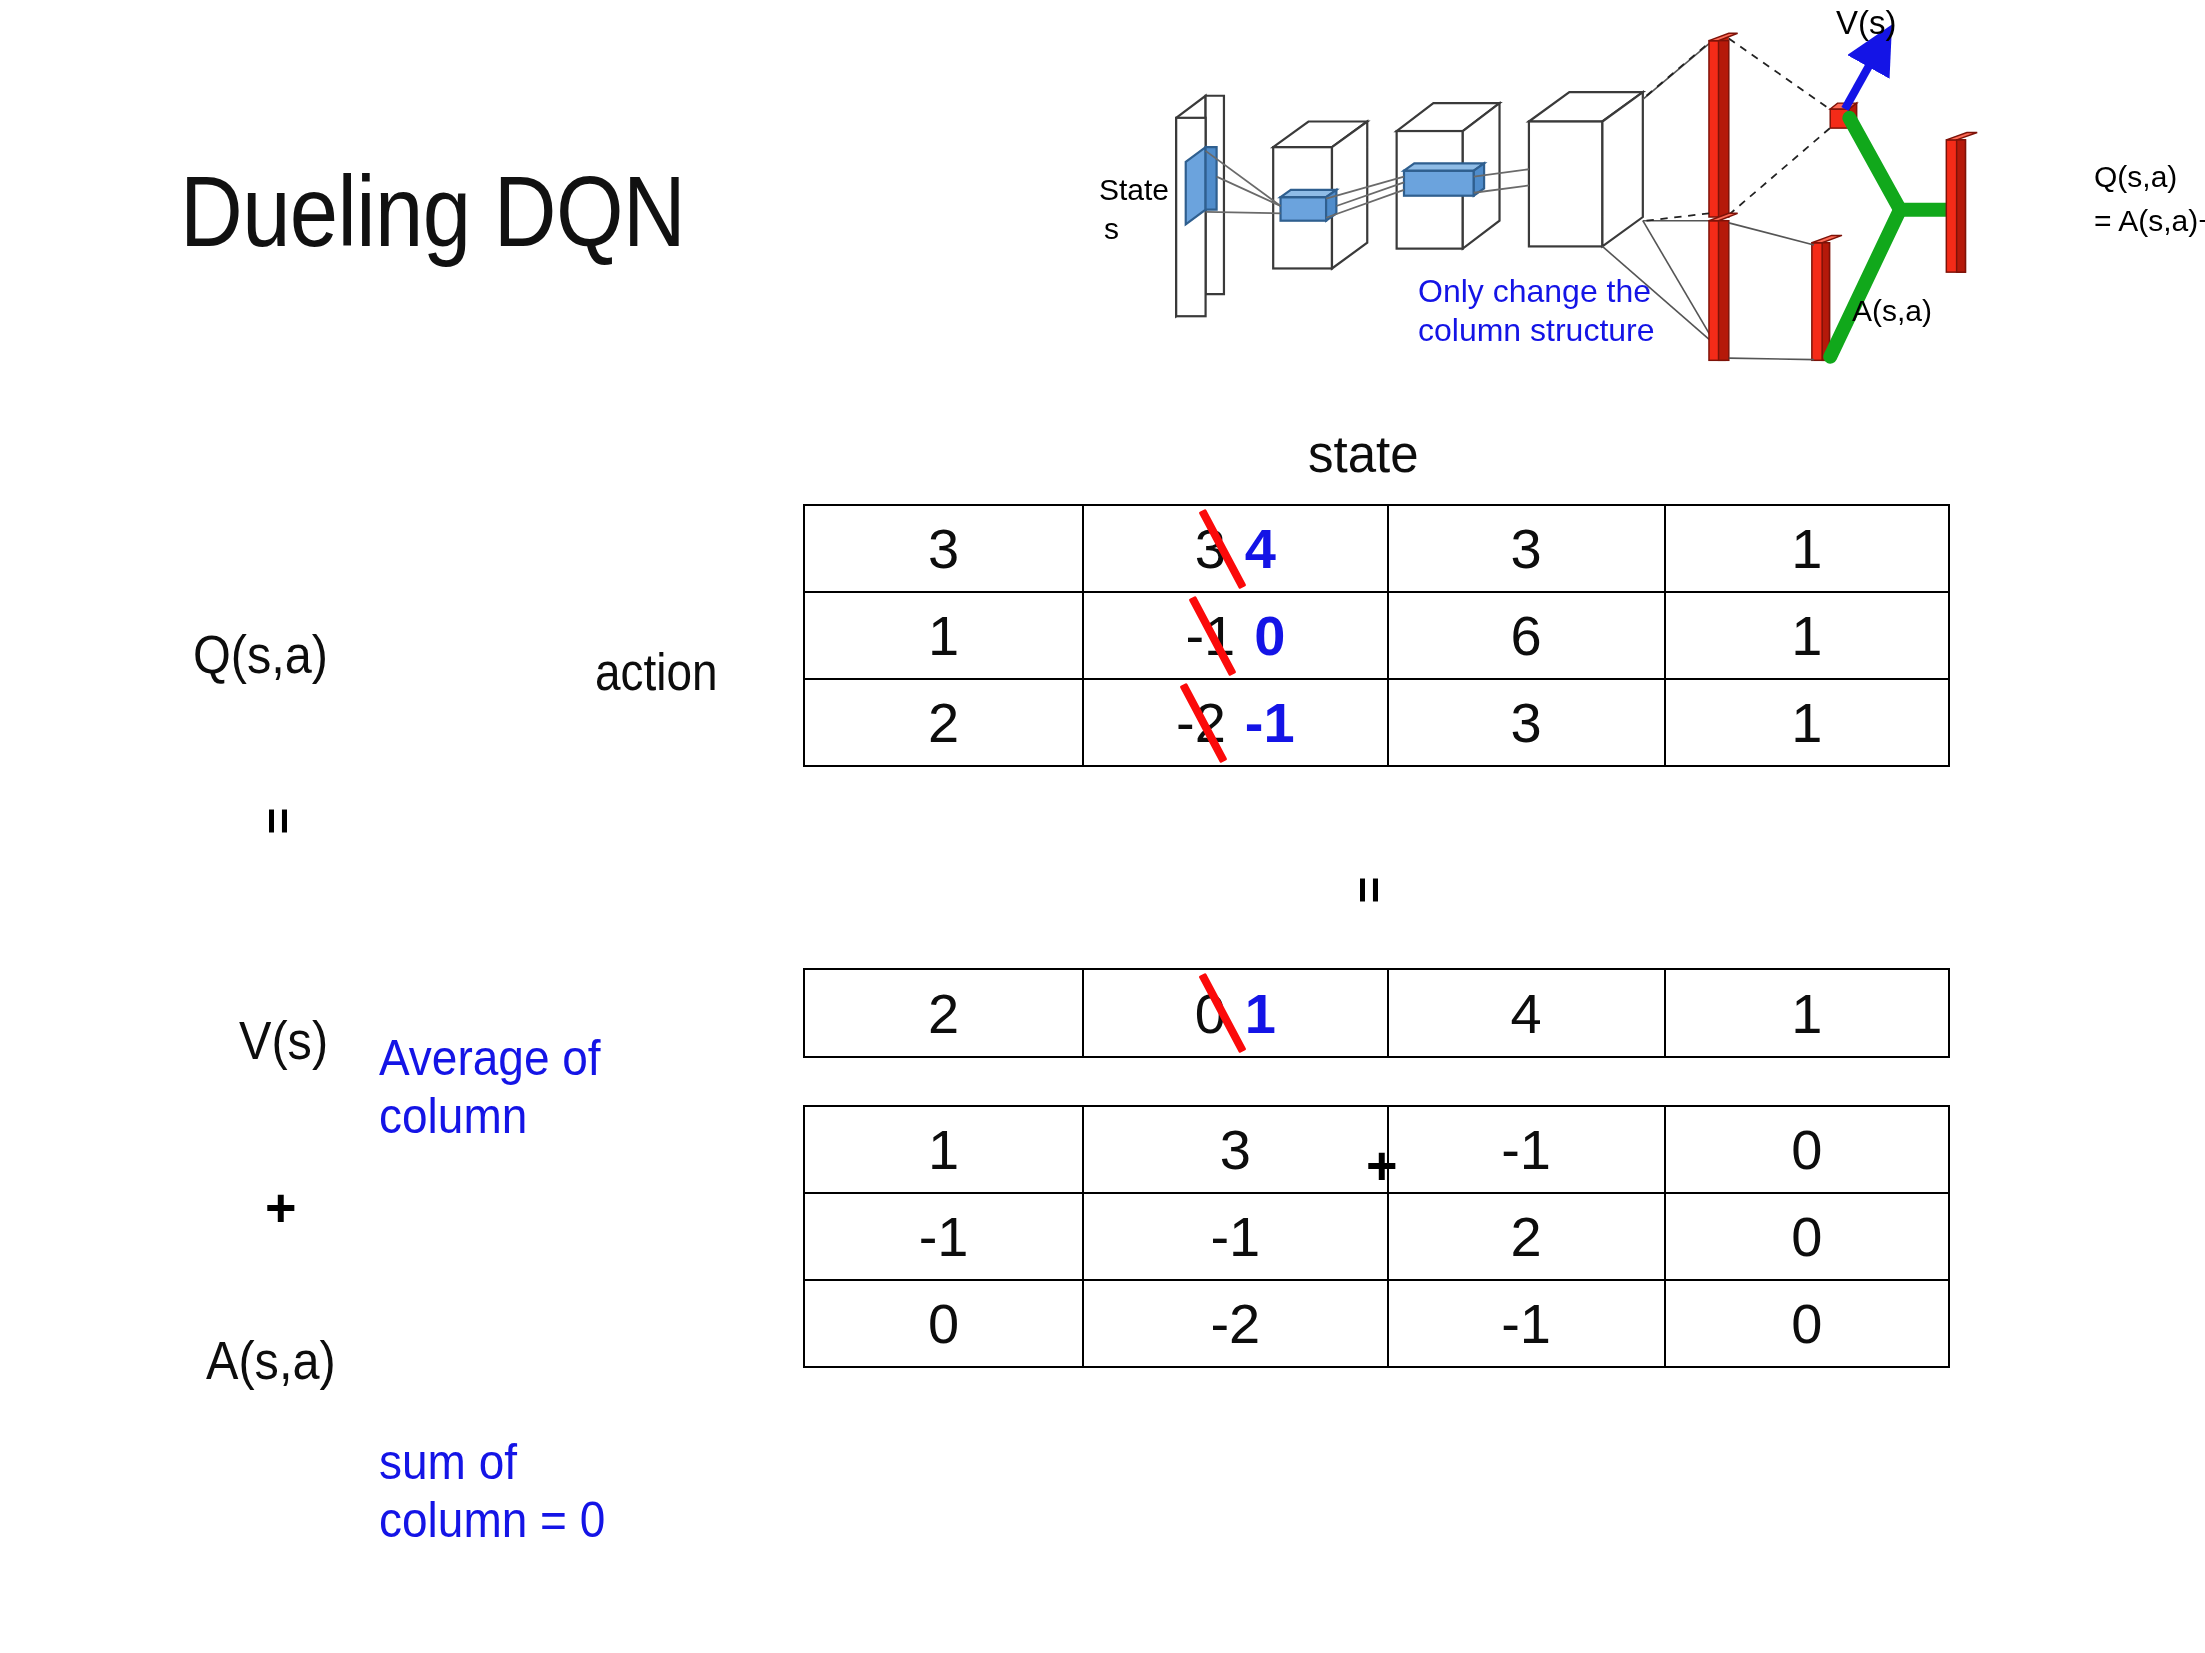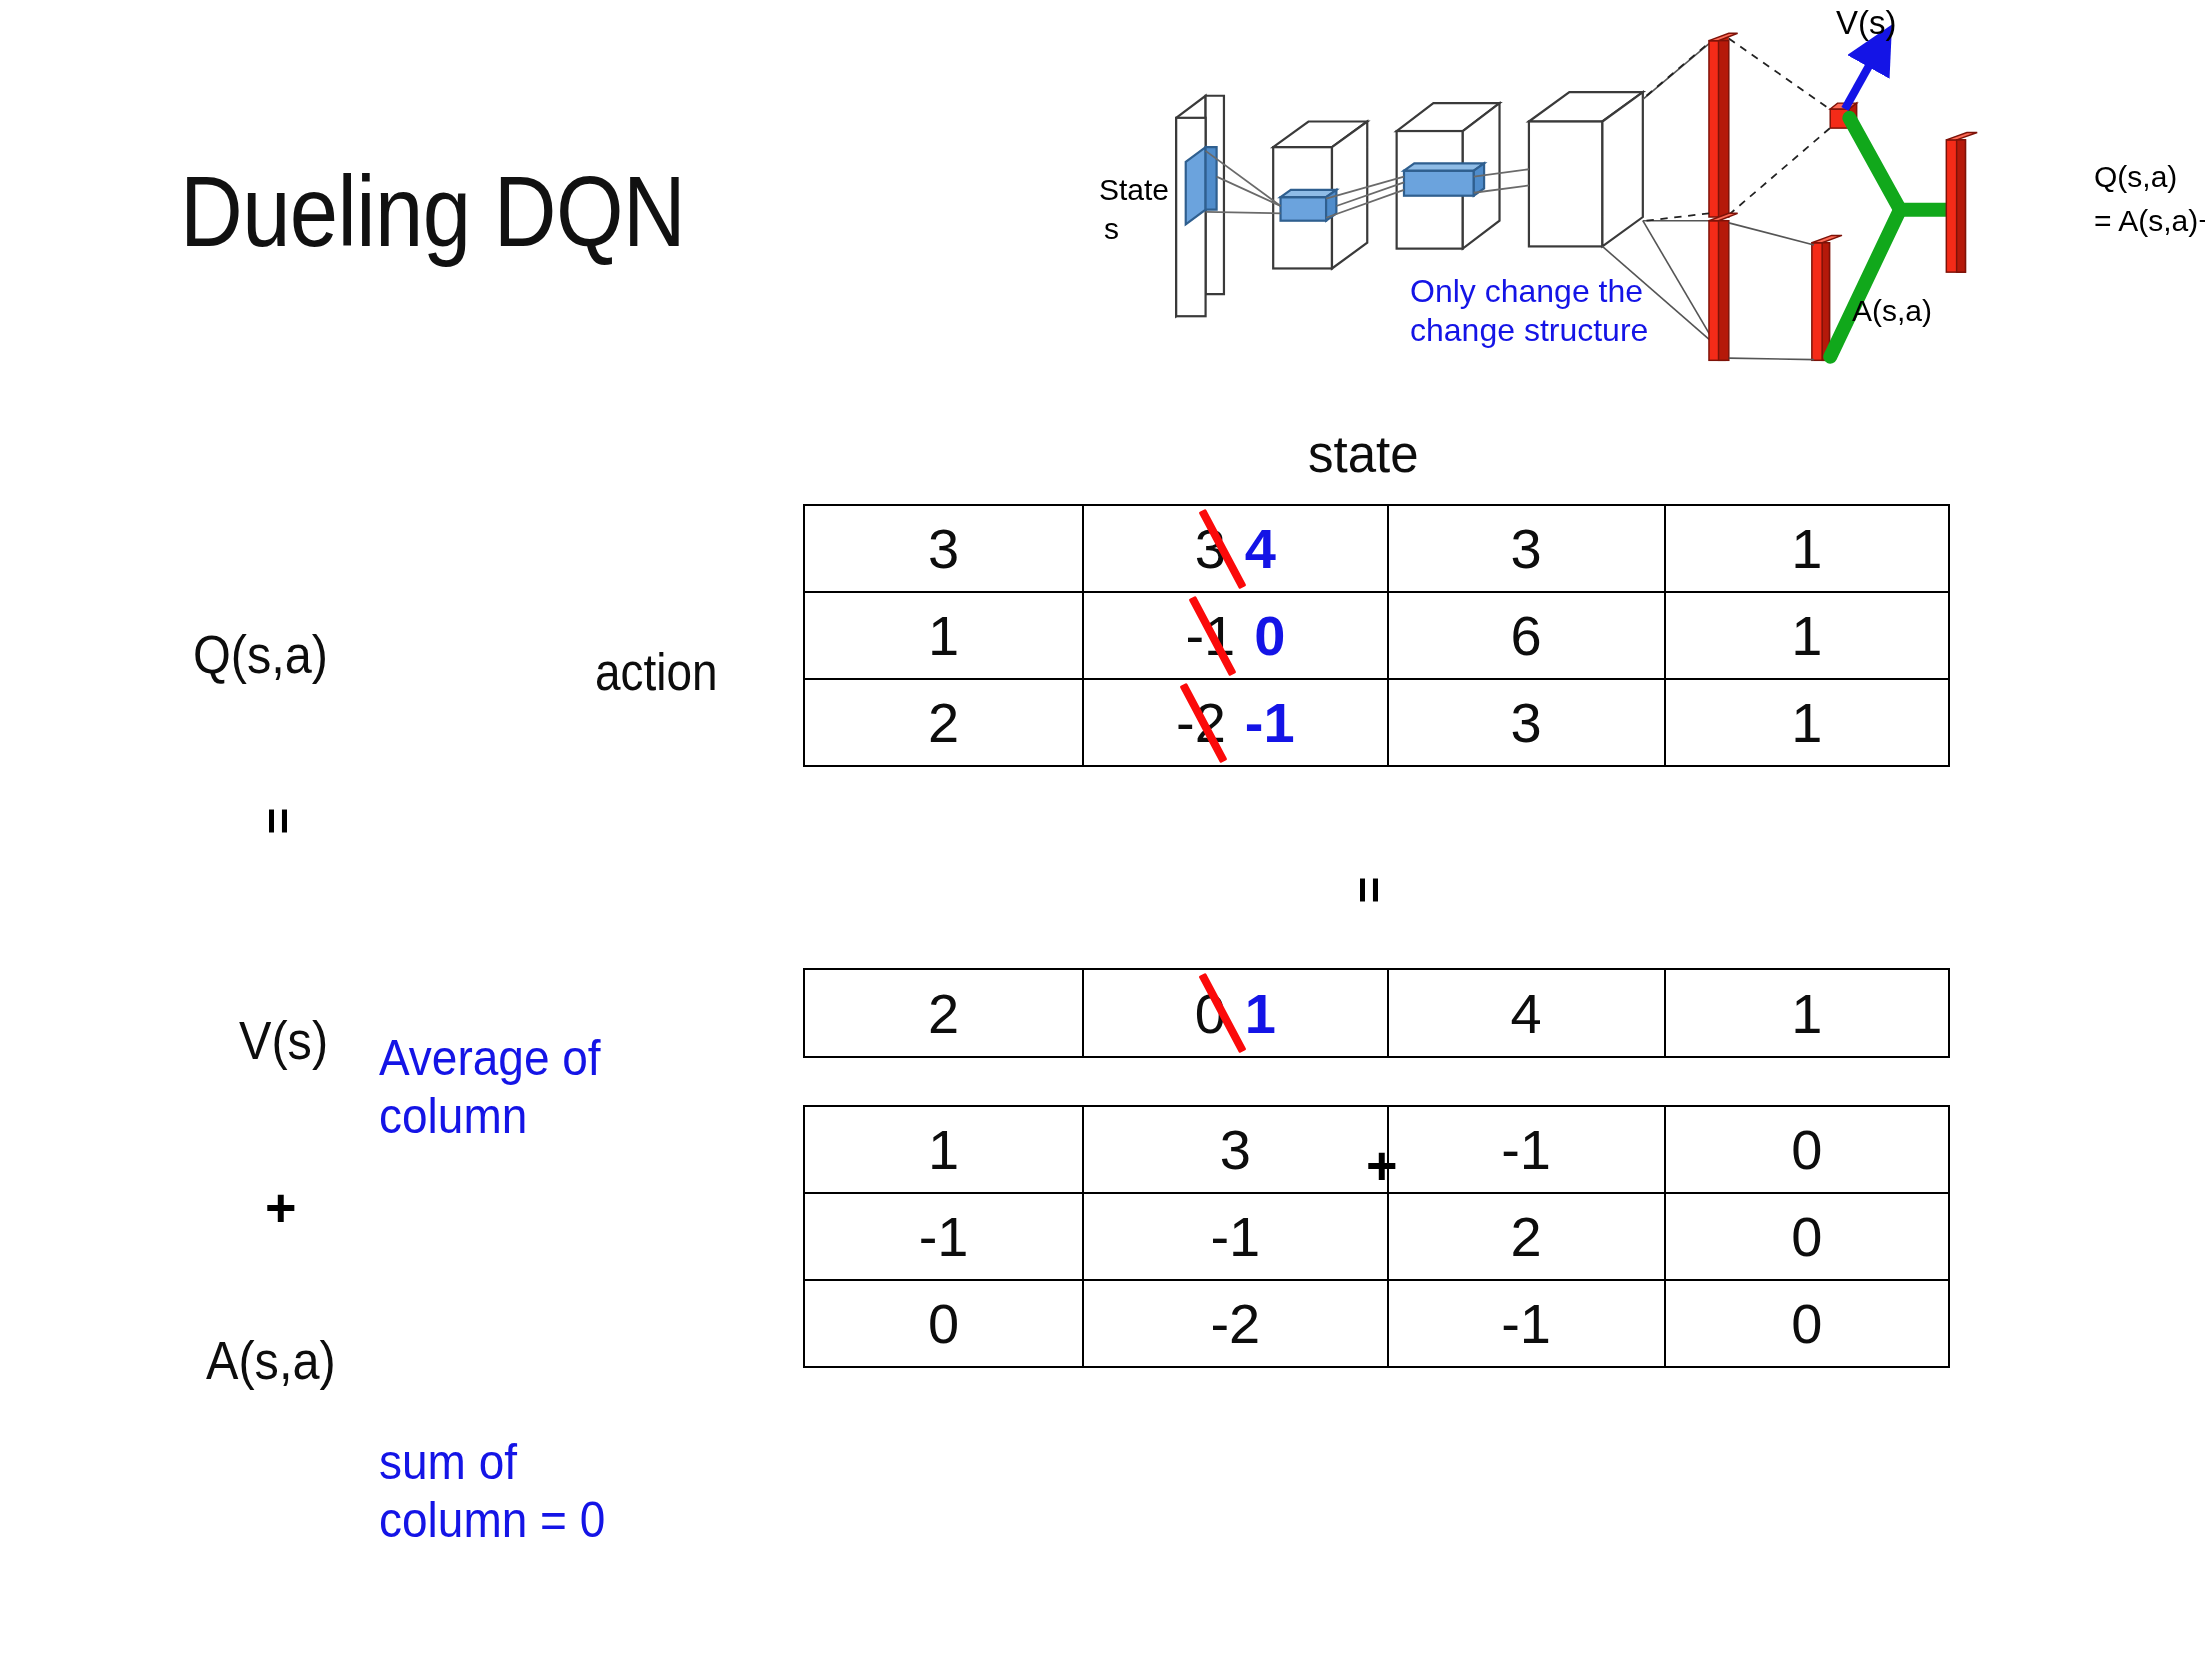--- a/index.html
+++ b/index.html
@@ -46,21 +46,21 @@
     white-space: nowrap;
   }
   #label-state      { left: 11px;  top: 173px; font-size: 30px; }
   #label-state-s    { left: 16px;  top: 212px; font-size: 30px; }
   #label-vs         { left: 748px; top: 3.7px;  font-size: 33px; }
   #label-qsa        { left: 1006px; top: 160px; font-size: 30px; }
   #label-qsa2       { left: 1006px; top: 204px; font-size: 30px; }
   #label-asa        { left: 764px; top: 294px; font-size: 30px; }
   #note-blue {
     position: absolute;
-    left: 322px; top: 272px;
+    left: 330px; top: 272px;
     font-size: 32px;
     line-height: 1.22;
     color: #1414e6;
     white-space: nowrap;
   }
 
   
   .lhs-label {
     position: absolute;
     font-size: 54px;
@@ -300,21 +300,21 @@
 
   <div class="diag-label" id="label-state">State</div>
   <div class="diag-label" id="label-state-s">s</div>
   <div class="diag-label" id="label-vs">V(s)</div>
   <div class="diag-label" id="label-qsa">Q(s,a)</div>
   <div class="diag-label" id="label-qsa2">= A(s,a)+V(s)</div>
   <div class="diag-label" id="label-asa">A(s,a)</div>
 
   <div id="note-blue">
     <div>Only change the</div>
-    <div>change structure</div>
+    <div>column structure</div>
   </div>
 </div>
 
 <div id="lbl-state-top" class="axis-label">state</div>
 <div id="lbl-action">action</div>
 
 <div class="lhs-label" id="lbl-q">Q(s,a)</div>
 <div class="lhs-label" id="lbl-v">V(s)</div>
 <div class="lhs-label" id="lbl-a">A(s,a)</div>
 

